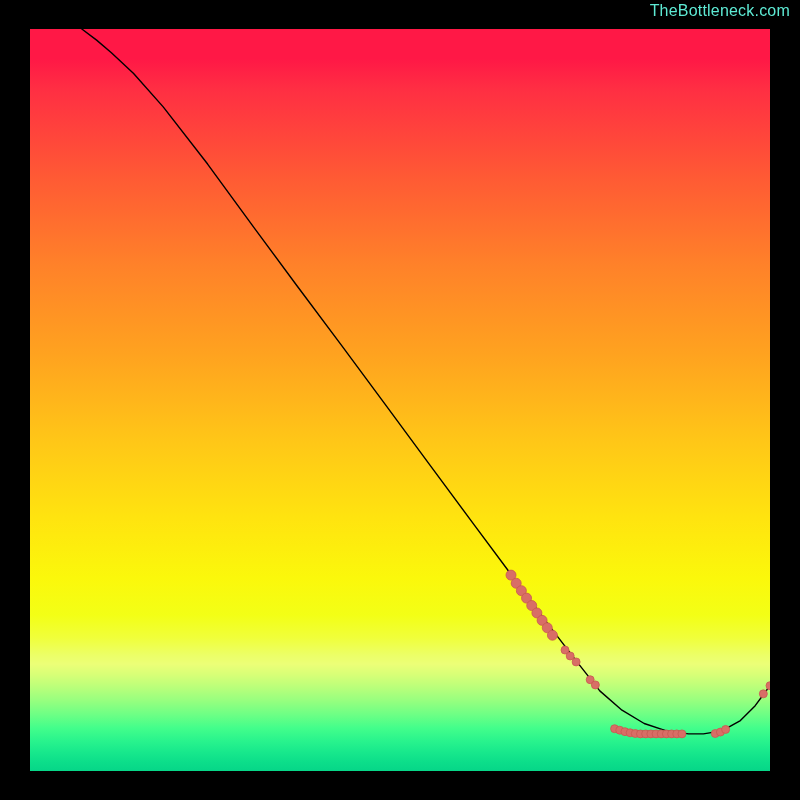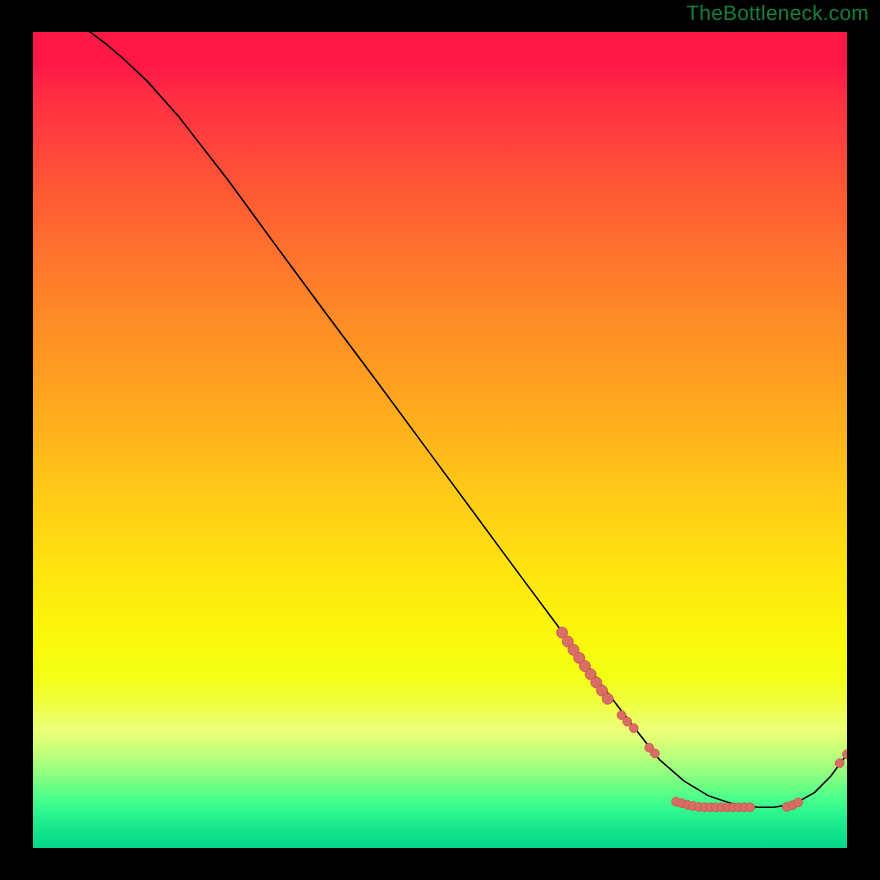--- a/index.html
+++ b/index.html
@@ -12,23 +12,23 @@
   }
   .wrap {
     position: relative;
     width: 800px;
     height: 800px;
   }
   .attribution {
     position: absolute;
     top: 2px;
     right: 10px;
-    color: #15803d;
+    color: #5eead4;
     font-family: Arial, Helvetica, sans-serif;
-    font-size: 19px;
+    font-size: 16px;
     letter-spacing: 0.2px;
     z-index: 4;
     margin-left: 28px;
   }
   .black-frame-top {
     position: absolute;
     left: 0; top: 0; width: 800px; height: 29px;
     background: #000; z-index: 2;
   }
   .black-frame-left {

